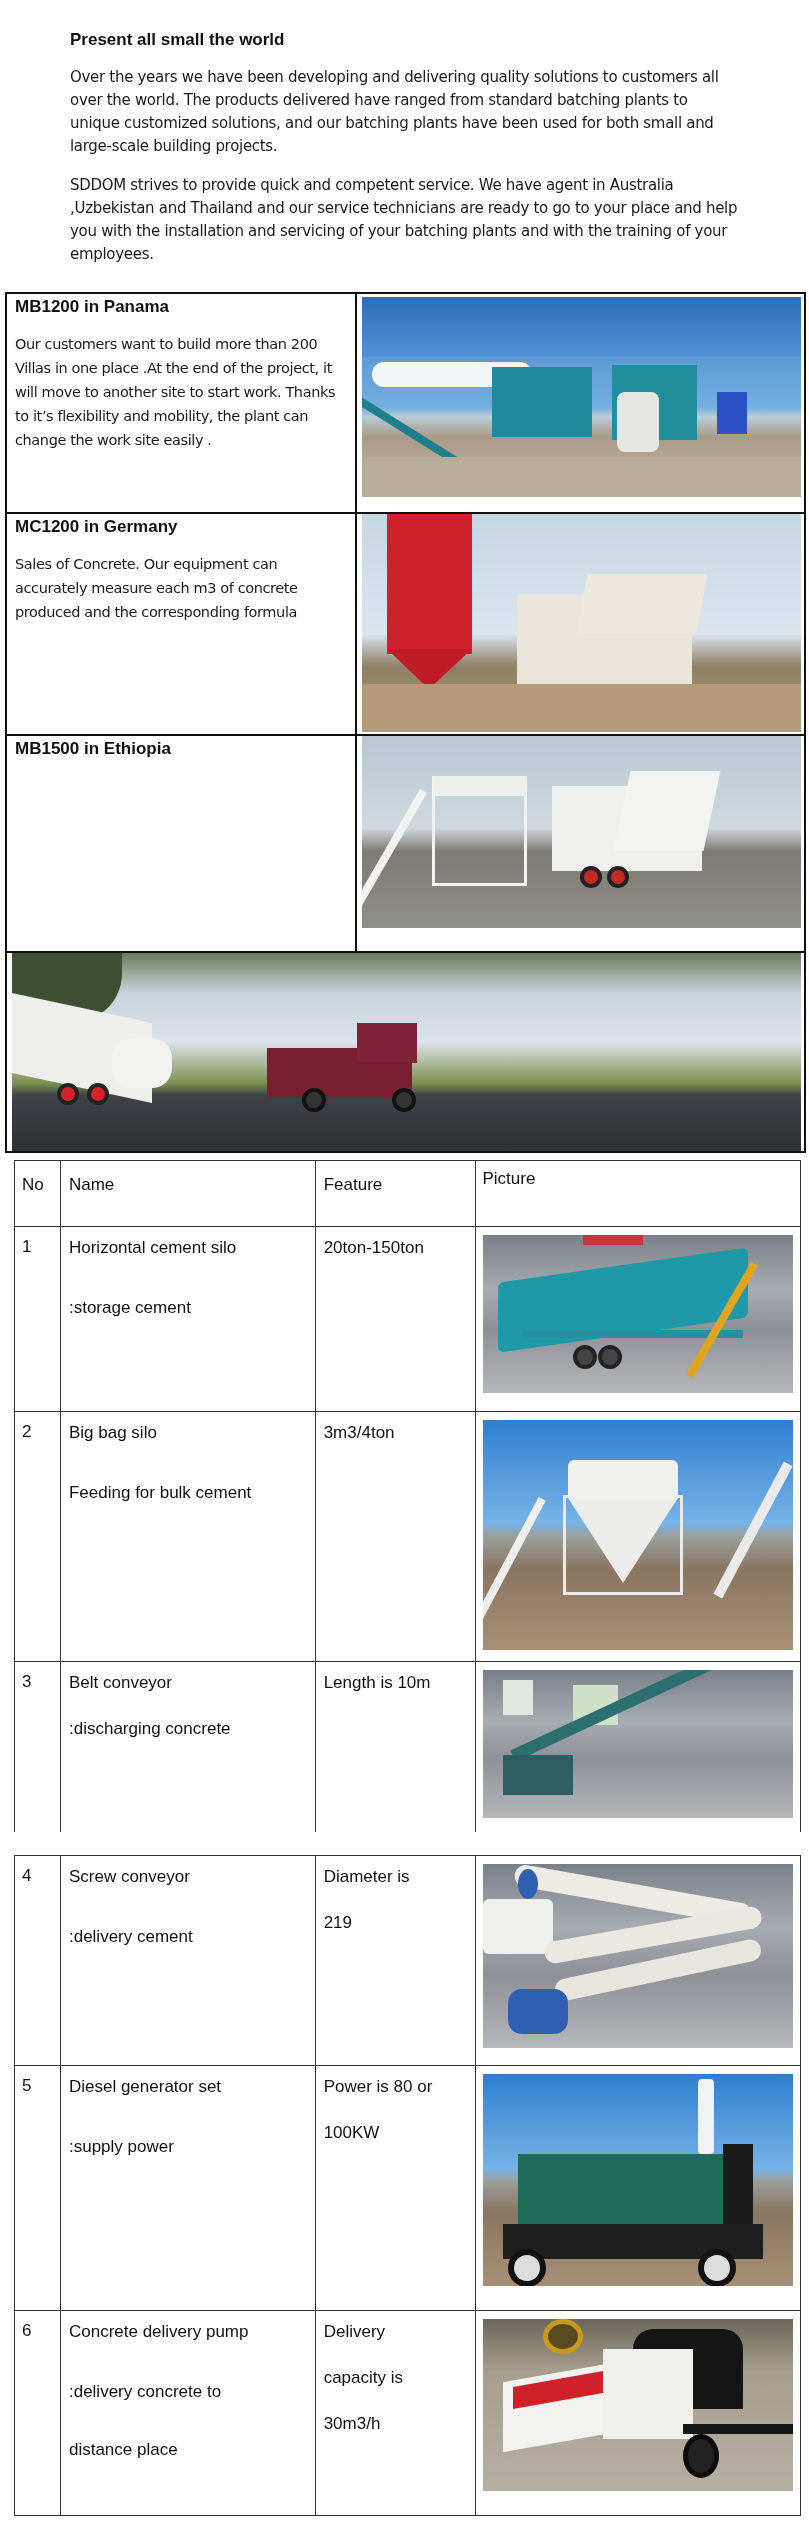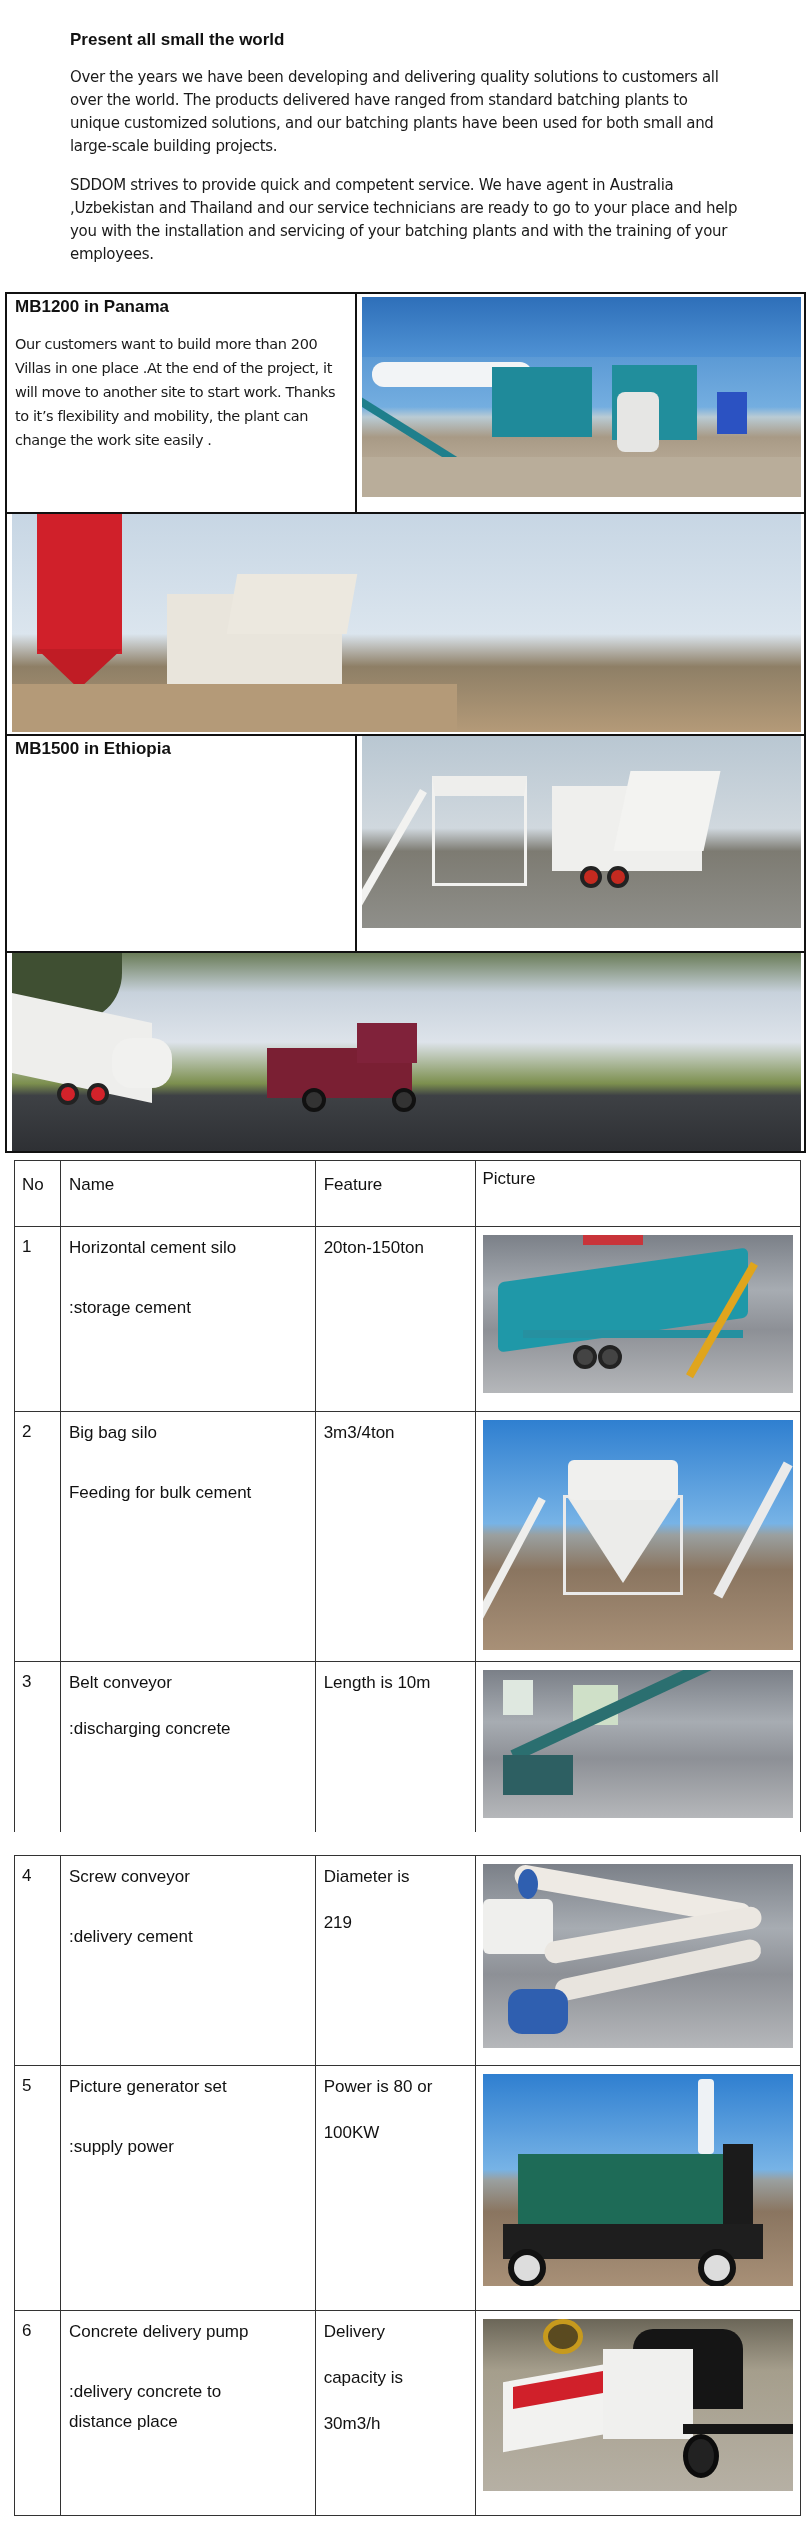--- a/index.html
+++ b/index.html
@@ -69,20 +69,24 @@
         <div class="shape" style="left:250px;top:68px;width:85px;height:75px;background:#218e9c;"></div>
         <div class="shape" style="left:255px;top:95px;width:42px;height:60px;background:#e6e6e4;border-radius:8px;"></div>
         <div class="shape" style="left:355px;top:95px;width:30px;height:42px;background:#2b52c2;"></div>
         <div class="shape" style="left:-10px;top:95px;width:230px;height:8px;background:#1f7f8c;transform:rotate(32deg);transform-origin:left;"></div>
         <div class="shape" style="left:0;top:160px;width:445px;height:40px;background:#b9ad9a;"></div>
       </div>
     </div>
   </div>
 
   <div class="case-row" style="height:222px">
+    <div class="case-text">
+      <h2>MC1200 in Germany</h2>
+      <p>Sales of Concrete. Our equipment can accurately measure each m3 of concrete produced and the corresponding formula</p>
+    </div>
     <div class="case-pic" style="padding-top:0">
       <div class="photo sky-pale" style="height:218px">
         <div class="shape" style="left:25px;top:0;width:85px;height:140px;background:#d0202a;"></div>
         <div class="shape" style="left:25px;top:135px;width:0;height:0;border-left:42px solid transparent;border-right:43px solid transparent;border-top:40px solid #c01c25;"></div>
         <div class="shape" style="left:155px;top:80px;width:175px;height:90px;background:#e9e5dc;"></div>
         <div class="shape" style="left:220px;top:60px;width:120px;height:60px;background:#ece8df;transform:skewX(-10deg);"></div>
         <div class="shape" style="left:0;top:170px;width:445px;height:48px;background:#b49a78;"></div>
       </div>
     </div>
   </div>
@@ -207,21 +211,21 @@
         <div class="shape" style="left:60px;top:60px;width:220px;height:22px;background:#ebe7e1;border-radius:11px;transform:rotate(-10deg);"></div>
         <div class="shape" style="left:70px;top:95px;width:210px;height:22px;background:#e8e4de;border-radius:11px;transform:rotate(-12deg);"></div>
         <div class="shape" style="left:25px;top:125px;width:60px;height:45px;background:#2f5fb0;border-radius:14px;"></div>
         <div class="shape" style="left:35px;top:5px;width:20px;height:30px;background:#2f5fb0;border-radius:50%;"></div>
       </div>
     </td>
   </tr>
   <tr style="height:245px">
     <td class="c-no">5</td>
     <td class="c-name">
-      <span class="line">Picture generator set</span>
+      <span class="line">Diesel generator set</span>
       <span class="line gap1">:supply power</span>
     </td>
     <td class="c-feat">
       <span class="line">Power is 80 or</span>
       <span class="line" style="margin-top:24px">100KW</span>
     </td>
     <td class="c-pic">
       <div class="ph desert" style="height:212px">
         <div class="shape" style="left:215px;top:5px;width:16px;height:75px;background:#eef2f5;border-radius:4px;"></div>
         <div class="shape" style="left:35px;top:80px;width:205px;height:70px;background:#1e6b57;"></div>
@@ -230,21 +234,21 @@
         <div class="shape" style="left:25px;top:175px;width:38px;height:38px;border-radius:50%;background:#ddd;border:6px solid #111;"></div>
         <div class="shape" style="left:215px;top:175px;width:38px;height:38px;border-radius:50%;background:#ddd;border:6px solid #111;"></div>
       </div>
     </td>
   </tr>
   <tr style="height:205px">
     <td class="c-no">6</td>
     <td class="c-name">
       <span class="line">Concrete delivery pump</span>
       <span class="line gap1">:delivery concrete to</span>
-      <span class="line" style="margin-top:8px">distance place</span>
+      <span class="line" style="margin-top:36px">distance place</span>
     </td>
     <td class="c-feat">
       <span class="line">Delivery</span>
       <span class="line" style="margin-top:24px">capacity is</span>
       <span class="line" style="margin-top:24px">30m3/h</span>
     </td>
     <td class="c-pic">
       <div class="ph yard" style="height:172px">
         <div class="shape" style="left:60px;top:0;width:40px;height:35px;border-radius:50%;background:#5a4a20;border:5px solid #c79a1d;"></div>
         <div class="shape" style="left:150px;top:10px;width:110px;height:80px;background:#151515;border-radius:20px 20px 0 0;"></div>

